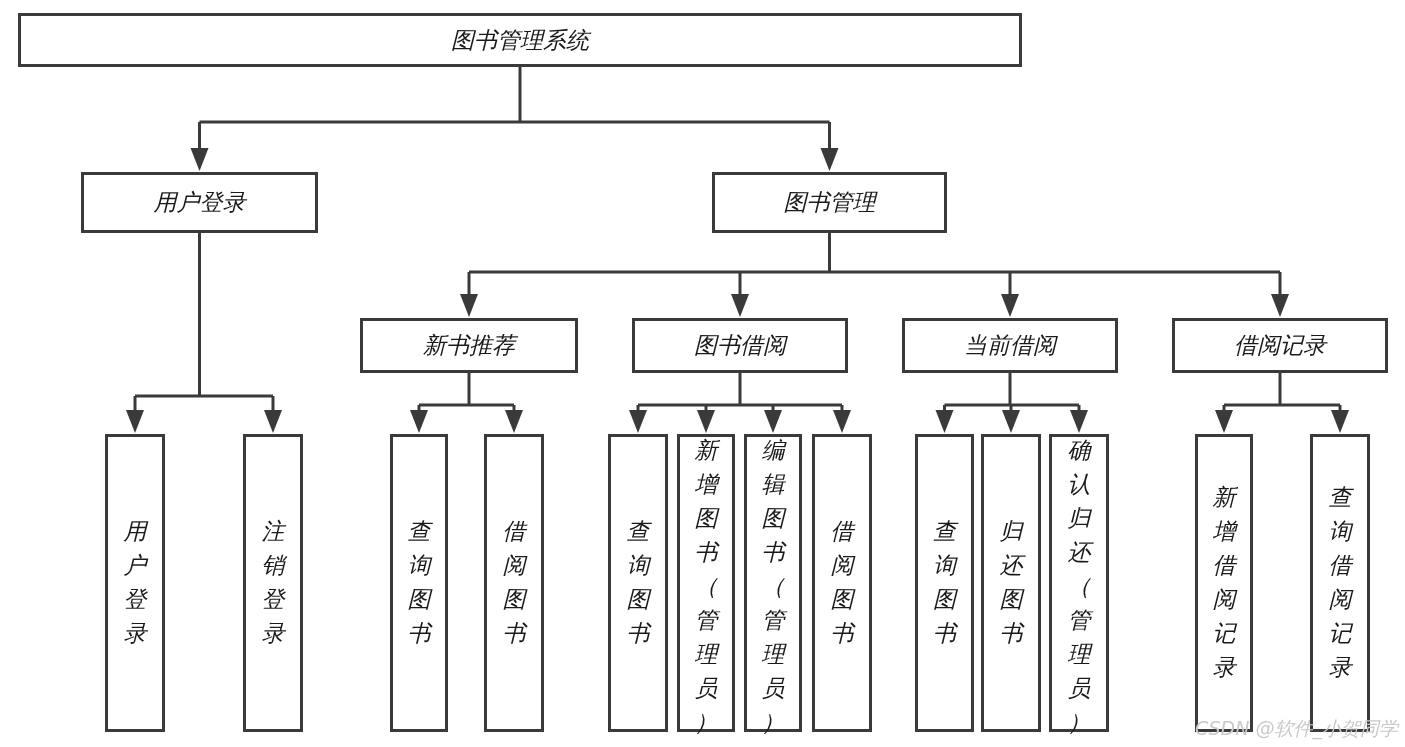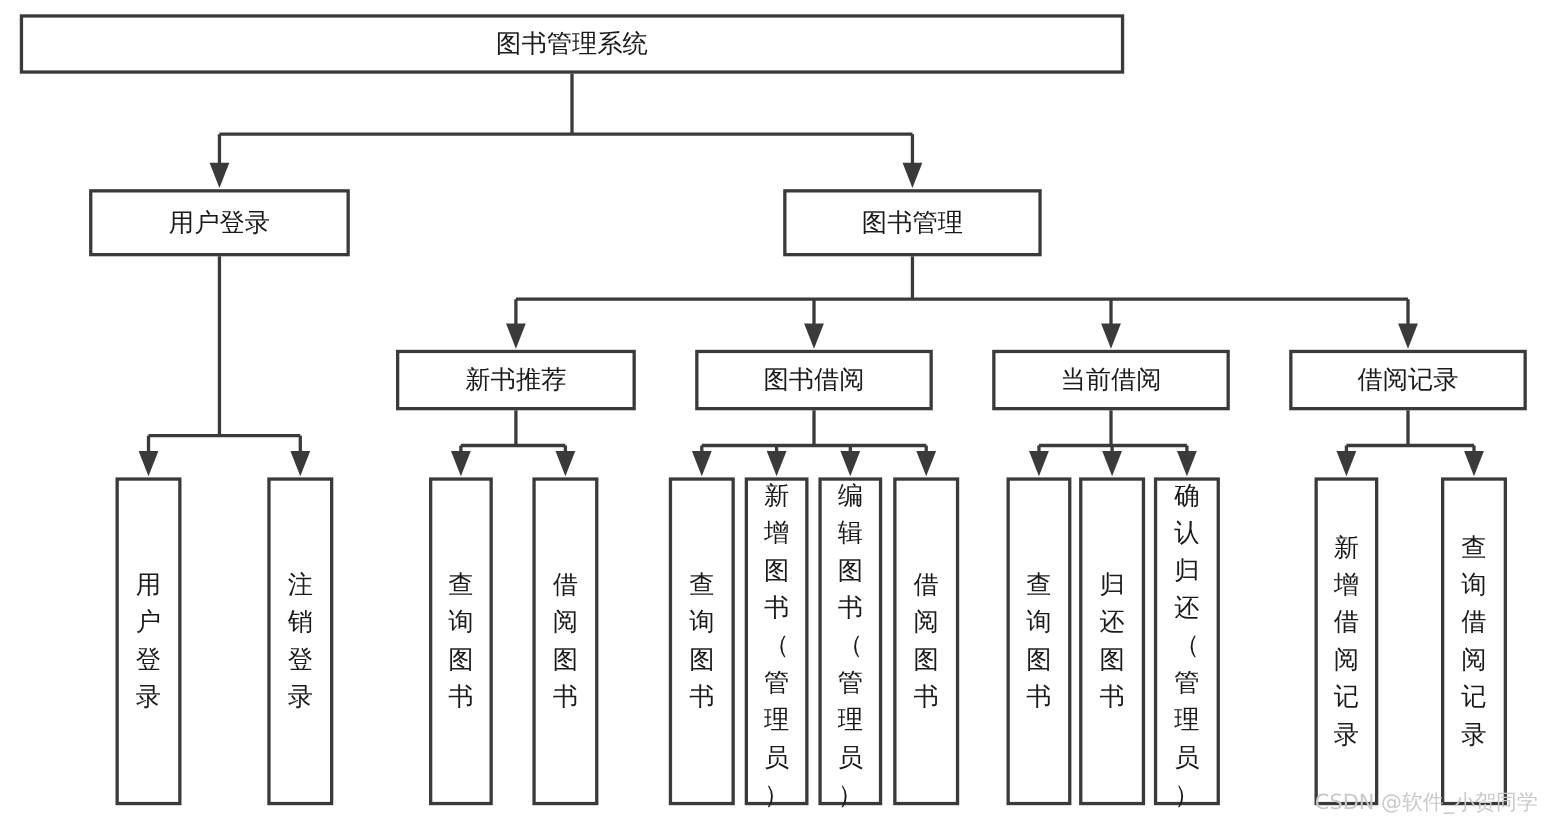--- a/index.html
+++ b/index.html
@@ -14,20 +14,21 @@
     position: relative;
     overflow: hidden;
     font-family: "DejaVu Sans", "Liberation Sans", sans-serif;
   }
   #diagram-root {
     position: absolute;
     left: 0;
     top: 0;
     width: 1405px;
     height: 747px;
+    font-style: italic;
   }
   .node-box {
     fill: #ffffff;
     stroke: #3a3a3a;
     stroke-width: 3;
   }
   .node-label {
     fill: #1a1a1a;
     font-family: "DejaVu Sans", "Liberation Sans", sans-serif;
     font-size: 23px;

